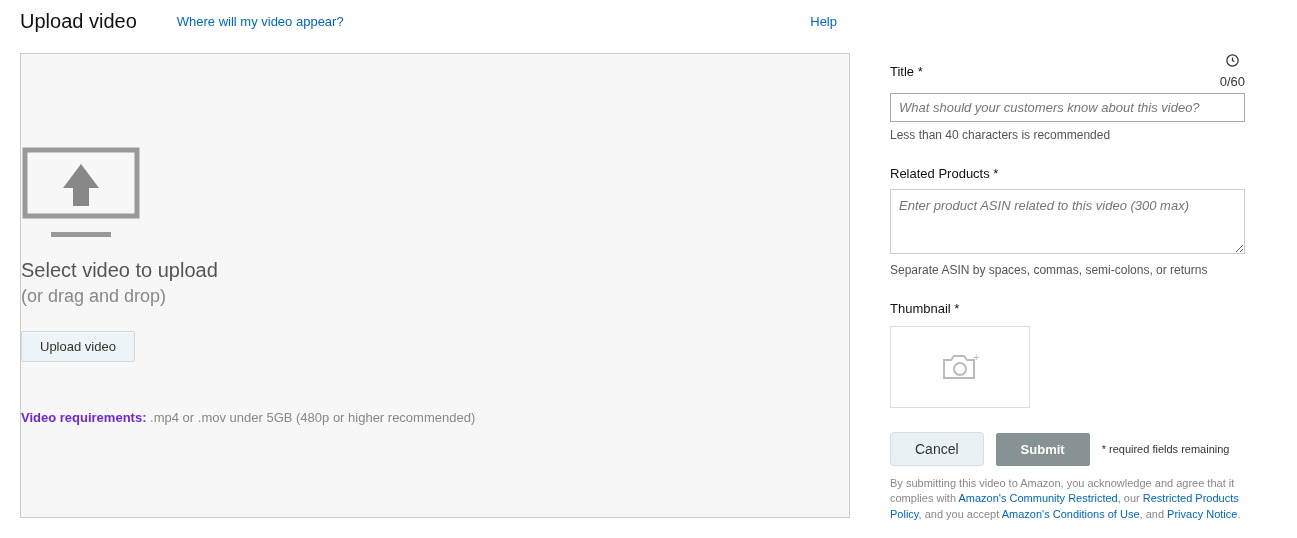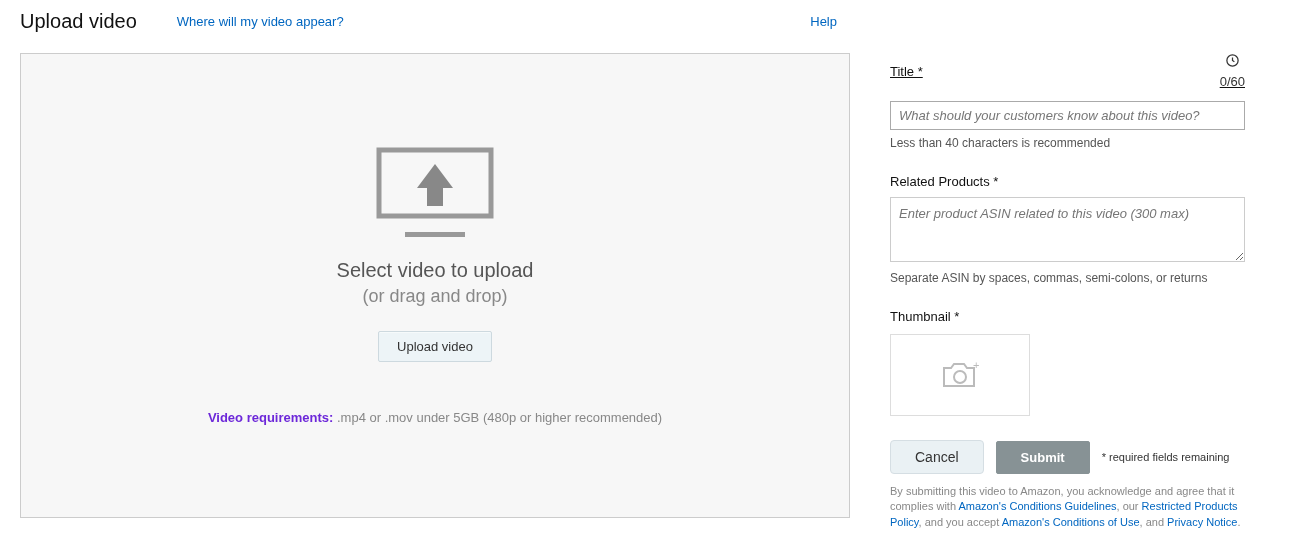--- a/index.html
+++ b/index.html
@@ -34,21 +34,21 @@
       display: flex;
       gap: 40px;
     }
     .upload-area {
       flex: 0 0 830px;
       height: 465px;
       border: 1px solid #ccc;
       background: #f7f7f7;
       display: flex;
       flex-direction: column;
-      align-items: center;
+      align-items: flex-start;
       justify-content: center;
     }
     .upload-icon-wrap {
       margin-bottom: 18px;
     }
     .upload-title {
       font-size: 20px;
       color: #555;
       margin-bottom: 4px;
     }
@@ -73,22 +73,21 @@
       color: #888;
     }
     .requirements b { color: #6d28d9; font-weight: 700; }
     .sidebar {
       flex: 0 0 355px;
     }
     .field-row {
       display: flex;
       justify-content: space-between;
       align-items: center;
-      margin-bottom: 12px;
-      text-decoration: underline;
+      margin-bottom: 4px;
     }
     .field-label {
       font-size: 13px;
       color: #111;
     }
     .counter-wrap {
       display: flex;
       align-items: center;
       gap: 6px;
       color: #333;
@@ -233,18 +232,18 @@
       </div>
     </div>
 
     <div class="actions">
       <button class="btn-cancel">Cancel</button>
       <button class="btn-submit">Submit</button>
       <span class="req-note">* required fields remaining</span>
     </div>
 
     <div class="disclaimer">
-      <span>By submitting this video to Amazon, you acknowledge and agree that it complies with </span><span class="dl">Amazon's Conditions Guidelines</span><span>, our </span><span class="dl">Restricted Products Policy</span><span>, and you accept </span><span class="dl">Amazon's Conditions of Use</span><span>, and </span><span class="dl">Privacy Notice</span><span>.</span>
+      <span>By submitting this video to Amazon, you acknowledge and agree that it complies with </span><span class="dl">Amazon's Community Restricted</span><span>, our </span><span class="dl">Restricted Products Policy</span><span>, and you accept </span><span class="dl">Amazon's Conditions of Use</span><span>, and </span><span class="dl">Privacy Notice</span><span>.</span>
     </div>
 
   </div>
 
 </div>
 
 </body></html>

